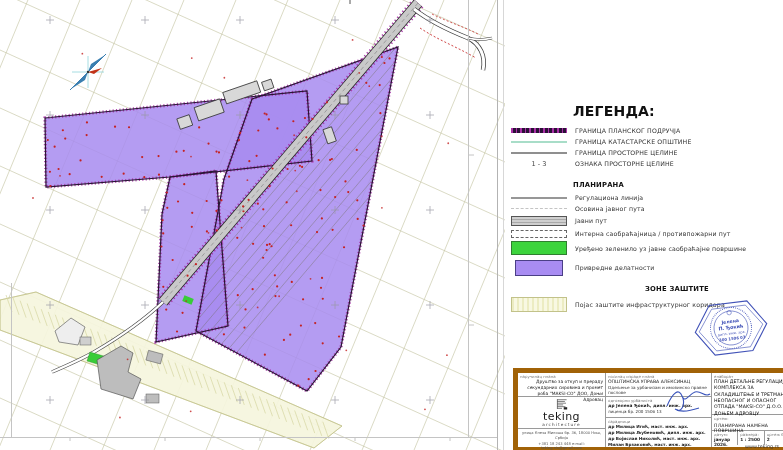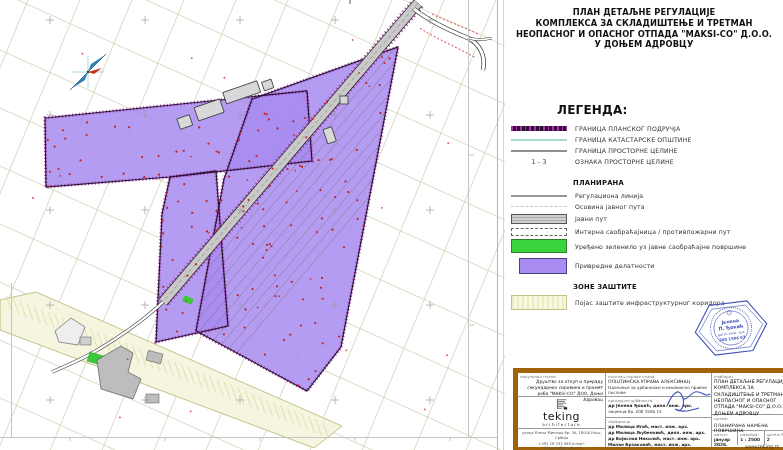--- a/index.html
+++ b/index.html
@@ -5,24 +5,24 @@
   html,body{margin:0;padding:0;background:#fff;}
   body{width:783px;height:450px;overflow:hidden;font-family:"DejaVu Sans",sans-serif;}
   .app{position:relative;width:783px;height:450px;background:#fff;}
   #map{position:absolute;left:0;top:0;}
   .sep1{position:absolute;left:497px;top:0;width:1px;height:450px;background:#b3b3b3;}
   .sep2{position:absolute;left:503px;top:0;width:1px;height:450px;background:#d7d7d7;}
   .panel{position:absolute;left:505px;top:0;width:278px;height:450px;background:#fff;}
   .ptitle{margin-top:7px;text-align:center;font-weight:bold;font-size:8.3px;line-height:1.3;color:#111;letter-spacing:.1px;}
   .pstatus{margin-top:11px;text-align:center;font-weight:bold;font-size:8.5px;color:#111;}
   .legend{position:absolute;left:6px;top:103px;width:270px;}
-  .lheading{font-weight:bold;font-size:12px;color:#111;margin-left:46px;margin-bottom:6px;letter-spacing:.2px;}
+  .lheading{font-weight:bold;font-size:14px;color:#111;margin-left:62px;margin-bottom:6px;letter-spacing:.2px;}
   .lsection{font-weight:bold;font-size:6.8px;color:#111;margin-left:62px;letter-spacing:.2px;}
   .lrow{display:flex;align-items:center;min-height:11px;}
-  .swc{width:56px;margin-right:8px;display:flex;align-items:center;justify-content:flex-end;}
+  .swc{width:56px;margin-right:8px;display:flex;align-items:center;justify-content:center;}
   .lbl{font-size:6.2px;color:#333;letter-spacing:.15px;white-space:nowrap;}
   .sw-plan{width:56px;height:5px;background:repeating-linear-gradient(90deg,#aa2fa8 0 1.6px,#2c1038 1.6px 4.6px);}
   .sw-cad{width:56px;height:2px;background:#a8ddc8;}
   .sw-spa{width:56px;height:2px;background:#8f8f8f;}
   .sw-mark{width:56px;text-align:center;font-size:6.6px;color:#444;}
   .sw-reg{width:56px;height:2px;background:#979797;}
   .sw-axis{width:56px;height:0;border-top:1px dashed #c4c4c4;}
   .sw-pub{width:54px;height:8px;border:1px solid #555;background:repeating-linear-gradient(180deg,#cfcfcf 0 2px,#a9a9a9 2px 3px);}
   .sw-int{width:54px;height:6px;border:1px dashed #666;background:#fff;}
   .sw-green{width:54px;height:12px;border:1px solid #2f7f2f;background:#3cd43c;}
@@ -470,26 +470,20 @@
         <line x1="468" y1="325" x2="474" y2="325"></line>
       <line x1="350" y1="0" x2="350" y2="4" stroke="#555"></line>
     </g>
   </svg>
 
   <div class="sep1"></div>
   <div class="sep2"></div>
 
   <div class="panel">
 
-    <div class="ptitle">
-      <div>ПЛАН ДЕТАЉНЕ РЕГУЛАЦИЈЕ</div>
-      <div>КОМПЛЕКСА ЗА СКЛАДИШТЕЊЕ И ТРЕТМАН</div>
-      <div>НЕОПАСНОГ И ОПАСНОГ ОТПАДА "MAKSI-CO" Д.О.О.</div>
-      <div>У ДОЊЕМ АДРОВЦУ</div>
-    </div>
 
     <div class="legend">
       <div class="lheading">ЛЕГЕНДА:</div>
 
       <div class="lrow">
         <div class="swc">
             <div class="sw-plan"></div>
           </div>
         <div class="lbl">ГРАНИЦА ПЛАНСКОГ ПОДРУЧЈА</div>
       </div>
@@ -546,21 +540,21 @@
       </div>
 
 
       <div class="lrow" style="min-height:19px;margin-top:2px;">
         <div class="swc">
             <div class="sw-pur"></div>
           </div>
         <div class="lbl">Привредне делатности</div>
       </div>
 
-      <div class="lsection" style="margin-top:8px;">ЗОНЕ ЗАШТИТЕ</div>
+      <div class="lsection" style="margin-top:8px;text-align:center;">ЗОНЕ ЗАШТИТЕ</div>
 
       <div class="lrow" style="min-height:18px;margin-top:2px;">
         <div class="swc">
             <div class="sw-cor"></div>
           </div>
         <div class="lbl">Појас заштите инфраструктурног коридора</div>
       </div>
     </div>
 
     <svg class="stamp" width="92" height="64" viewBox="0 0 92 64">

